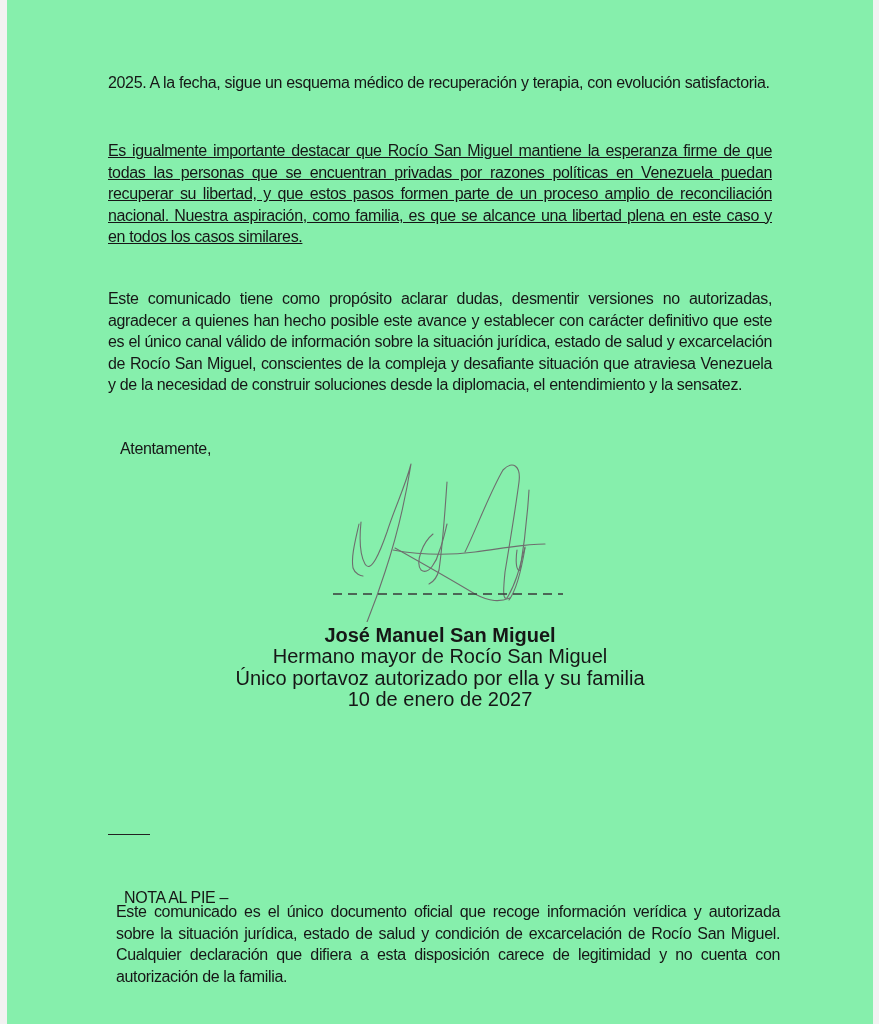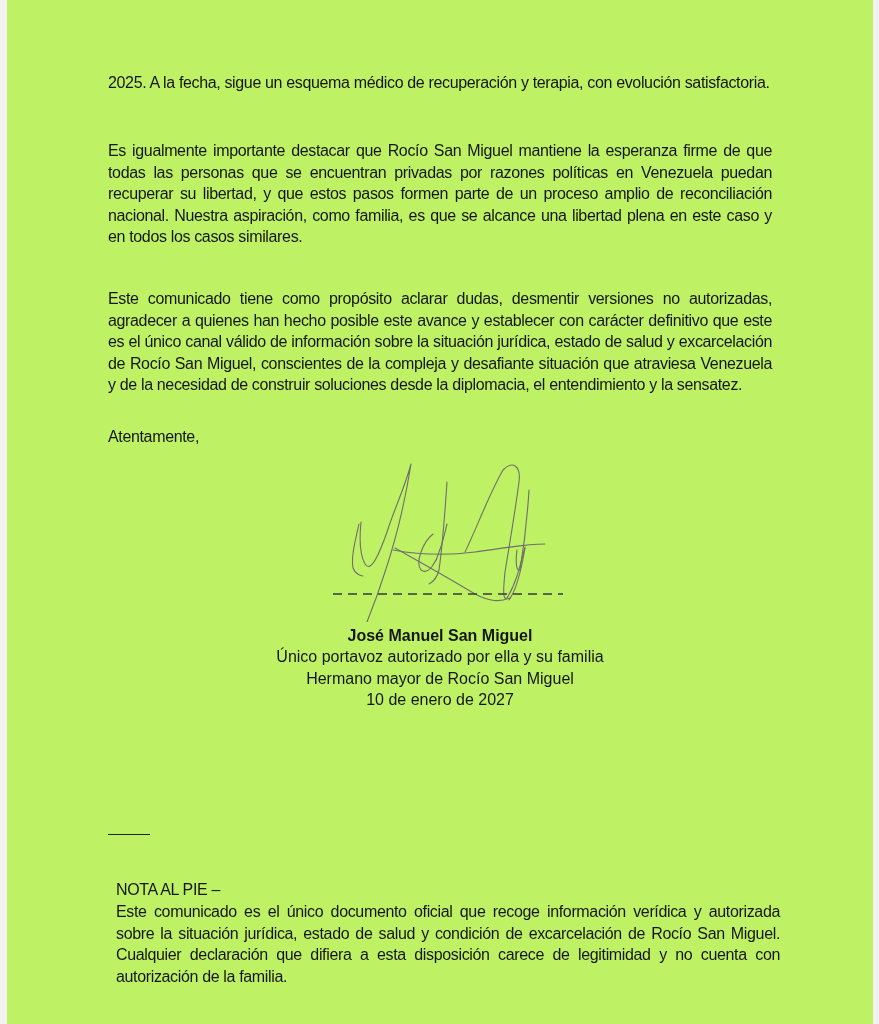--- a/index.html
+++ b/index.html
@@ -9,56 +9,56 @@
       height: 1024px;
       background: #f2f2f2;
       overflow: hidden;
     }
     .page {
       position: absolute;
       left: 7px;
       top: 0;
       width: 866px;
       height: 1024px;
-      background: #bef264;
+      background: #86efac;
     }
     .text-block {
       position: absolute;
       left: 101px;
       width: 664px;
       font-family: "Liberation Sans", sans-serif;
       font-size: 16px;
       line-height: 21.6px;
       color: #161616;
       letter-spacing: -0.35px;
       word-spacing: 0px;
     }
     .justify {
       text-align: justify;
       text-align-last: left;
     }
     .p1 { top: 72px; }
-    .p2 { top: 140px; }
+    .p2 { top: 140px; text-decoration: underline; }
     .p3 { top: 288px; }
     .closing { top: 426px; }
     .sig-svg {
       position: absolute;
       left: 318px;
       top: 452px;
       width: 250px;
       height: 170px;
     }
     .sig-block {
       position: absolute;
       left: 200px;
       top: 625px;
       width: 466px;
       text-align: center;
       font-family: "Liberation Sans", sans-serif;
-      font-size: 16px;
+      font-size: 20px;
       line-height: 21.4px;
       color: #161616;
     }
     .sig-name {
       font-weight: bold;
       display: block;
     }
     .sig-line {
       display: block;
     }
@@ -77,21 +77,21 @@
 <body>
 
 <div class="page">
 
   <p class="text-block justify p1" style="margin:0">2025. A la fecha, sigue un esquema médico de recuperación y terapia, con evolución satisfactoria.</p>
 
   <p class="text-block justify p2" style="margin:0">Es igualmente importante destacar que Rocío San Miguel mantiene la esperanza firme de que todas las personas que se encuentran privadas por razones políticas en Venezuela puedan recuperar su libertad, y que estos pasos formen parte de un proceso amplio de reconciliación nacional. Nuestra aspiración, como familia, es que se alcance una libertad plena en este caso y en todos los casos similares.</p>
 
   <p class="text-block justify p3" style="margin:0">Este comunicado tiene como propósito aclarar dudas, desmentir versiones no autorizadas, agradecer a quienes han hecho posible este avance y establecer con carácter definitivo que este es el único canal válido de información sobre la situación jurídica, estado de salud y excarcelación de Rocío San Miguel, conscientes de la compleja y desafiante situación que atraviesa Venezuela y de la necesidad de construir soluciones desde la diplomacia, el entendimiento y la sensatez.</p>
 
-  <p class="text-block closing" style="margin:0">Atentamente,</p>
+  <p class="text-block closing" style="margin:12px">Atentamente,</p>
 
   <svg class="sig-svg" viewBox="0 0 250 170">
     <g fill="none" stroke="#6e6e6e" stroke-width="1.1" stroke-linecap="round" stroke-linejoin="round">
 
       <path d="M36,70 C34,90 36,105 40,112 C46,122 55,100 62,80 C70,55 80,35 86,12 C80,50 70,90 60,120 C52,145 46,160 42,170"></path>
       <path d="M34,72 C30,90 26,105 28,116 C30,122 36,124 38,124"></path>
 
       <path d="M108,82 C98,90 90,110 96,118 C104,124 112,108 114,100 C118,90 120,80 122,72"></path>
       <path d="M122,30 C120,60 118,90 114,118 C112,126 108,130 104,132"></path>
 
@@ -101,24 +101,24 @@
       <path d="M140,100 C150,80 165,40 178,18 C188,8 196,14 194,30 C190,60 185,90 180,120 C178,140 178,148 182,146 C192,130 196,110 200,95"></path>
 
       <path d="M204,38 C202,70 198,100 195,118 C192,120 190,112 192,98"></path>
       <path d="M200,96 C196,120 190,140 184,148"></path>
     </g>
     <line x1="8" y1="142" x2="238" y2="142" stroke="#3a3a3a" stroke-width="1.4" stroke-dasharray="9,6"></line>
   </svg>
 
   <div class="sig-block">
     <span class="sig-name">José Manuel San Miguel</span>
+    <span class="sig-line">Hermano mayor de Rocío San Miguel</span>
     <span class="sig-line">Único portavoz autorizado por ella y su familia</span>
-    <span class="sig-line">Hermano mayor de Rocío San Miguel</span>
     <span class="sig-line">10 de enero de 2027</span>
   </div>
 
   <div class="footnote-rule"></div>
 
-  <p class="text-block footnote-heading" style="margin:8px">NOTA AL PIE –</p>
+  <p class="text-block footnote-heading" style="margin:16px">NOTA AL PIE –</p>
 
   <p class="text-block justify footnote-body" style="margin:8px">Este comunicado es el único documento oficial que recoge información verídica y autorizada sobre la situación jurídica, estado de salud y condición de excarcelación de Rocío San Miguel. Cualquier declaración que difiera a esta disposición carece de legitimidad y no cuenta con autorización de la familia.</p>
 
 </div>
 
 </body></html>

